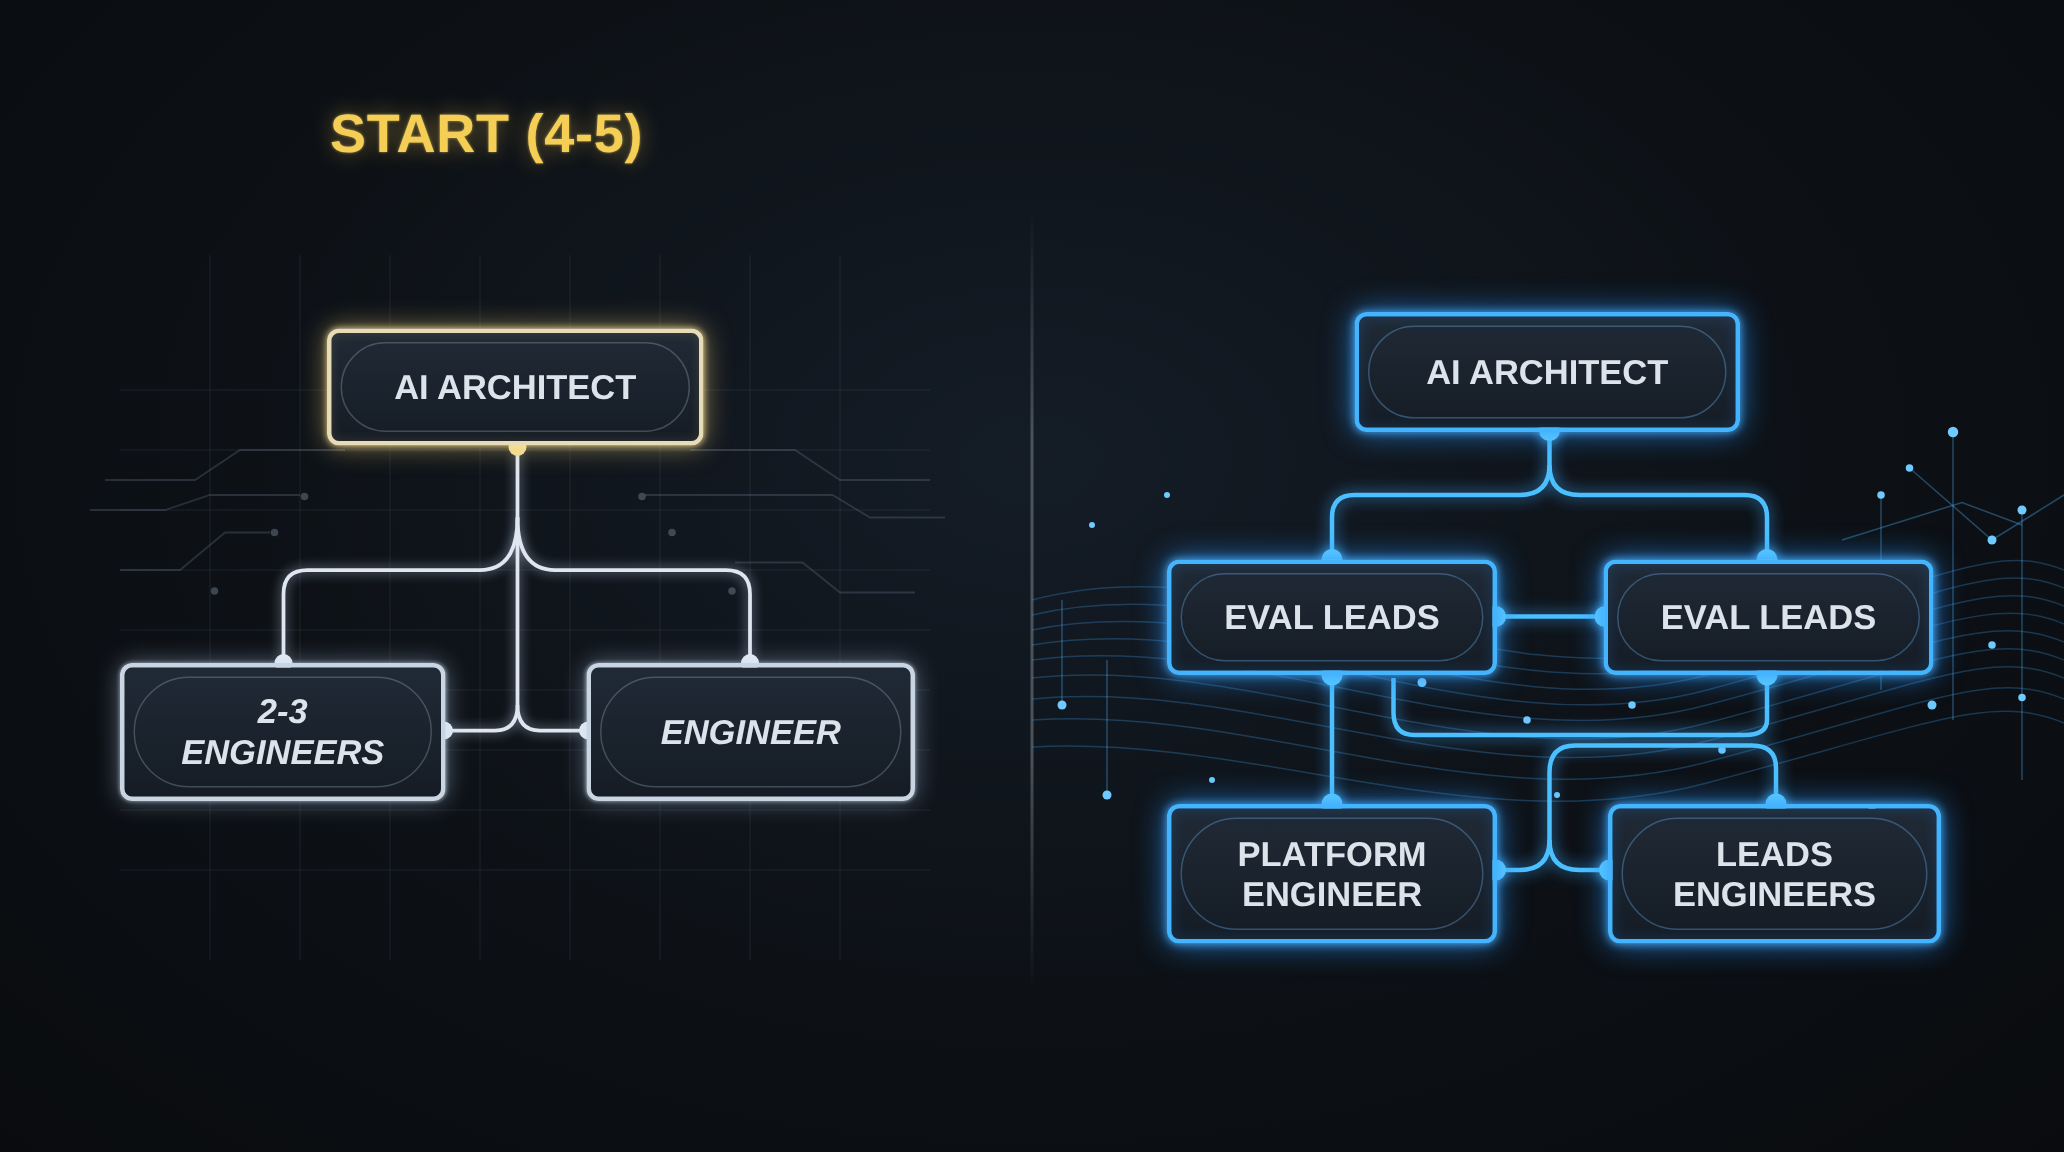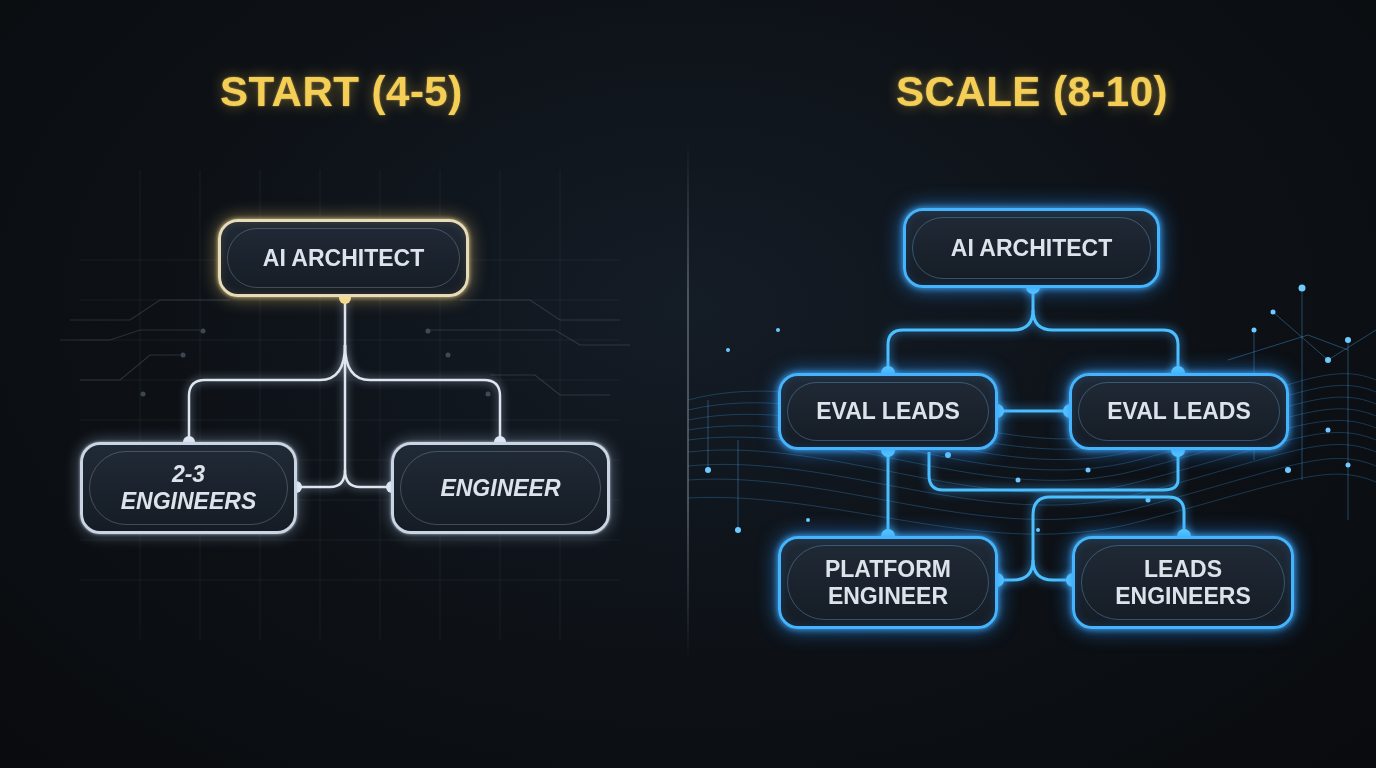--- a/index.html
+++ b/index.html
@@ -10,29 +10,29 @@
     position: relative;
   }
   .panel { position: absolute; top: 0; height: 768px; }
   .panel.left { left: 0; width: 688px; }
   .panel.right { left: 688px; width: 688px; }
   .divider {
     position: absolute; left: 687px; top: 140px; width: 2px; height: 520px;
     background: linear-gradient(180deg, rgba(120,130,140,0) 0%, rgba(120,130,140,0.55) 30%, rgba(120,130,140,0.55) 70%, rgba(120,130,140,0) 100%);
   }
   .title {
-    position: absolute; top: 68px; font-weight: 700; font-size: 42px;
+    position: absolute; top: 68px; font-weight: 700; font-size: 36px;
     color: #f5cf55; letter-spacing: 0.5px;
     text-shadow: 0 0 14px rgba(245,200,80,0.45), 0 0 2px rgba(255,220,120,0.6);
     white-space: nowrap;
   }
   svg.bg, svg.wires { position: absolute; left: 0; top: 0; }
   .node {
     position: absolute; box-sizing: border-box;
-    border-radius: 20px;
+    border-radius: 8px;
     background: linear-gradient(180deg, #202a36 0%, #151c25 100%);
     display: flex; align-items: center; justify-content: center; flex-direction: column;
     color: #dde3ea; font-weight: 700; font-size: 23px; line-height: 27px; text-align: center;
   }
   .node::after {
     content: ""; position: absolute; inset: 6px; border-radius: 38px;
     border: 1px solid rgba(200,215,230,0.25); pointer-events: none;
   }
   .node.gold {
     border: 3px solid #e8dcb8;
@@ -169,21 +169,20 @@
         <circle cx="640" cy="430" r="2.5"></circle>
         <circle cx="660" cy="465" r="2.5"></circle>
       <circle cx="120" cy="520" r="2"></circle>
         <circle cx="90" cy="330" r="2"></circle>
         <circle cx="40" cy="350" r="2"></circle>
       <circle cx="560" cy="540" r="2.5"></circle>
         <circle cx="350" cy="530" r="2"></circle>
     </g>
   </svg>
 
-  <div class="title" style="left:208px;">SCALE (8-10)</div>
 
   <svg class="wires" width="688" height="768">
     <g stroke="#4cc0ff" stroke-width="3" fill="none" style="filter: drop-shadow(0 0 5px rgba(60,170,255,0.9));">
       <path d="M345 287 L345 310 Q345 330 325 330 L215 330 Q200 330 200 345 L200 373"></path>
       <path d="M345 310 Q345 330 365 330 L475 330 Q490 330 490 345 L490 373"></path>
       <path d="M309 411 L382 411"></path>
       <path d="M200 450 L200 536"></path>
       <path d="M490 450 L490 480 Q490 490 475 490 L255 490 Q241 490 241 475 L241 452"></path>
       <path d="M309 580 L325 580 Q345 580 345 560 L345 515 Q345 497 362 497 L480 497 Q496 497 496 512 L496 536"></path>
       <path d="M345 560 Q345 580 365 580 L385 580"></path>

